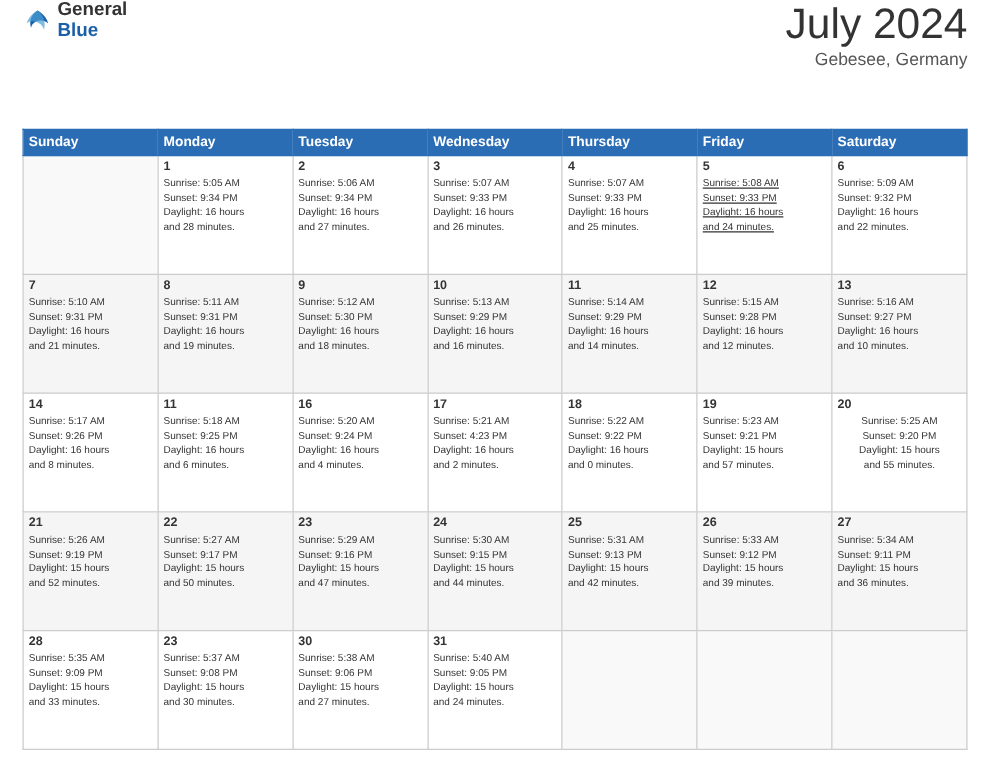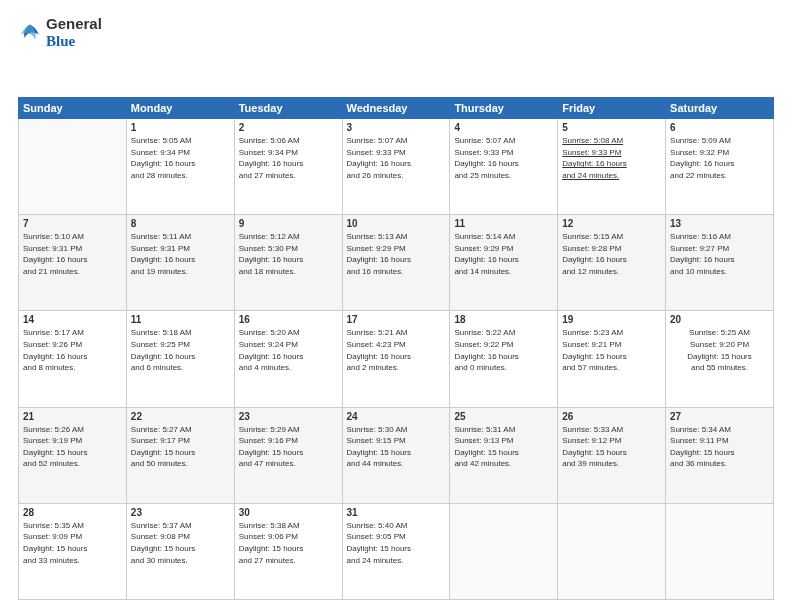--- a/index.html
+++ b/index.html
@@ -6,21 +6,21 @@
     body {
       font-family: Arial, sans-serif;
       background: #fff;
       width: 792px;
       height: 612px;
       overflow: hidden;
     }
     .page {
       width: 792px;
       height: 612px;
-      padding: 16px 18px 12px 18px;
+      padding: 0 18px 12px 18px;
       display: flex;
       flex-direction: column;
     }
     .header {
       display: flex;
       justify-content: space-between;
       align-items: flex-start;
       margin-bottom: 8px;
     }
     .logo {
@@ -103,22 +103,26 @@
 
 <div class="page">
   <div class="header">
     <div class="logo">
       <svg class="logo-icon" viewBox="0 0 28 28" xmlns="http://www.w3.org/2000/svg">
         <path d="M14 4 C14 4, 22 8, 24 16 C20 12, 10 12, 8 20 C6 14, 8 8, 14 4Z" fill="#1a5fa8"></path>
         <path d="M14 4 C14 4, 6 8, 4 16 C8 12, 18 14, 20 22 C22 16, 20 8, 14 4Z" fill="#4a9fd4" opacity="0.7"></path>
       </svg>
       <div class="logo-text">
         <div>General</div>
-        <div style="color:#1a5fa8;font-family:Liberation Serif, serif;">Blue</div>
+        <div style="color:#1a5fa8;">Blue</div>
       </div>
+    </div>
+    <div class="title-block">
+      <div class="month-title">July 2024</div>
+      <div class="location-title">Gebesee, Germany</div>
     </div>
   </div>
 
   <table class="calendar">
     <thead>
       <tr>
       <th>Sunday</th>
           <th>Monday</th>
           <th>Tuesday</th>
           <th>Wednesday</th>

